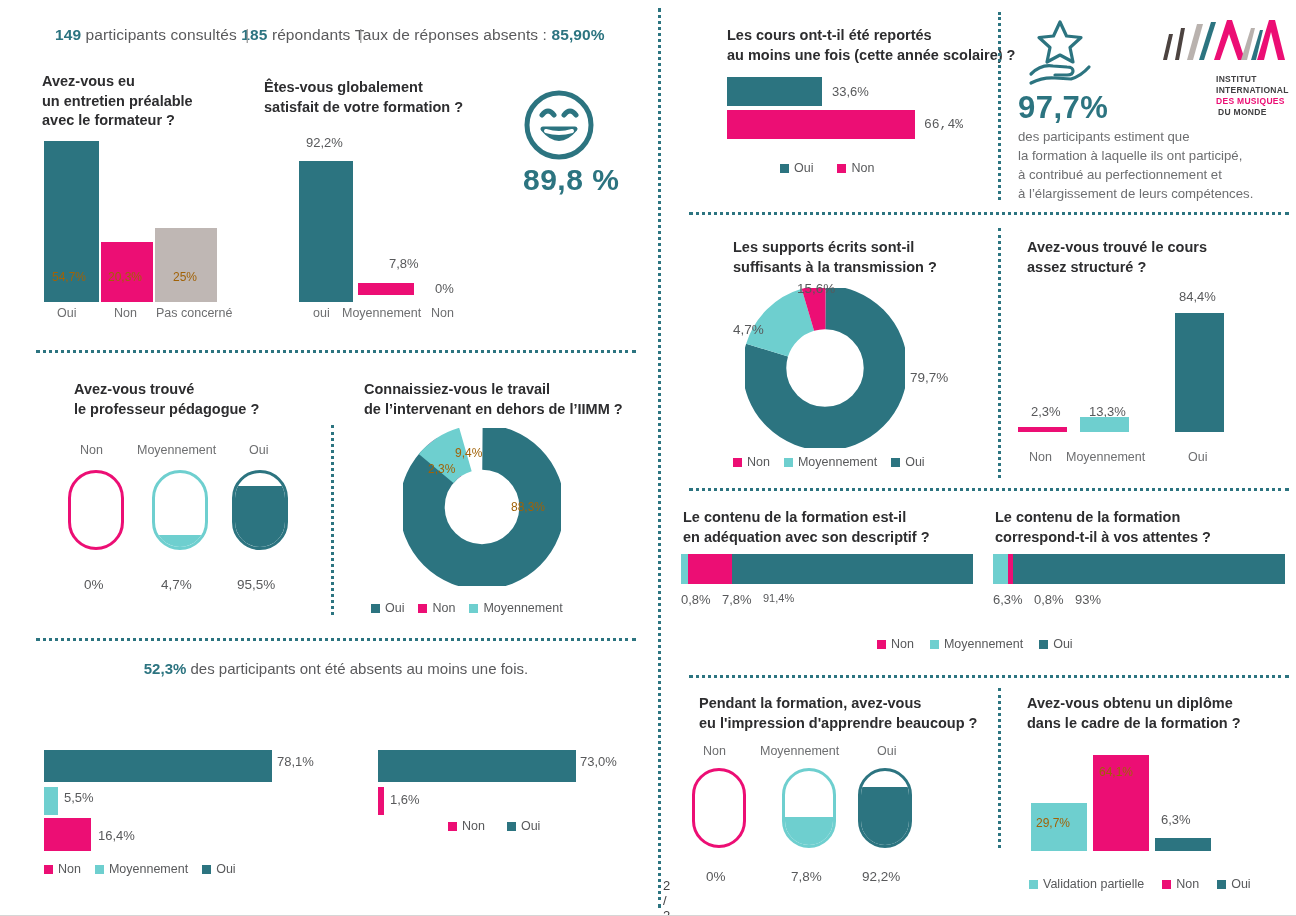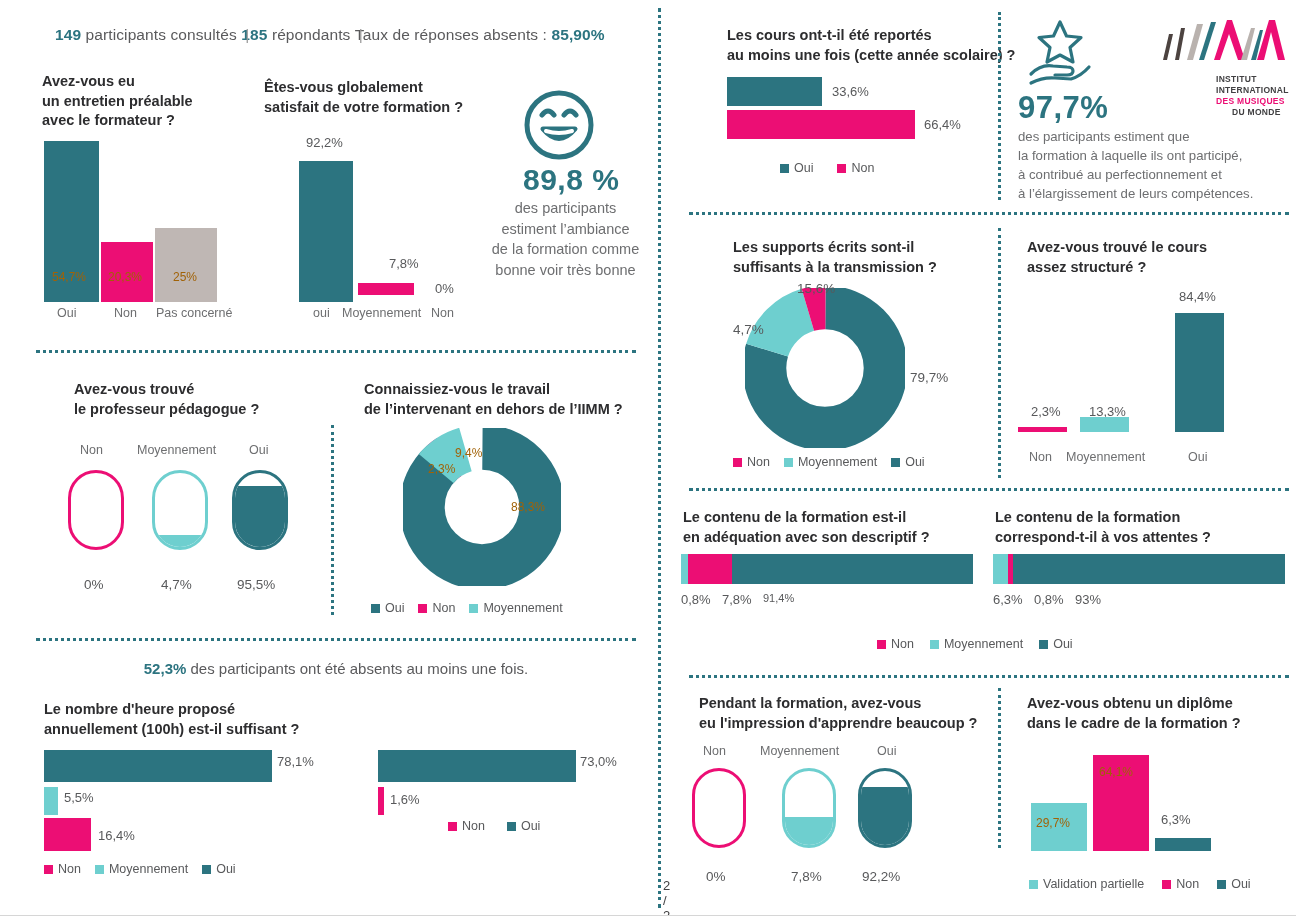--- a/index.html
+++ b/index.html
@@ -137,24 +137,20 @@
     <div class="logo" style="left:520px;top:88px;">
       <svg width="78" height="74" viewBox="0 0 78 74">
         <circle cx="39" cy="37" r="32" fill="none" stroke="#2c7480" stroke-width="5"></circle>
         <path d="M22 27 q6 -8 12 0" fill="none" stroke="#2c7480" stroke-width="5" stroke-linecap="round"></path>
         <path d="M44 27 q6 -8 12 0" fill="none" stroke="#2c7480" stroke-width="5" stroke-linecap="round"></path>
         <path d="M23 41 q16 19 32 0 z" fill="#2c7480" stroke="#2c7480" stroke-width="5" stroke-linejoin="round"></path>
         <path d="M26 43 q13 4 26 0" fill="none" stroke="#ffffff" stroke-width="4" stroke-linecap="round"></path>
       </svg>
     </div>
     <div class="big-pct" style="left:523px;top:163px;">89,8 %</div>
-    <div class="stat-text" style="left:478px;top:198px;width:175px;text-align:center;">des participants
-estiment l’ambiance
-de la formation comme
-bonne voir très bonne</div>
 
     <div class="hsep" style="left:36px;top:350px;width:600px;"></div>
 
     <div class="q-title" style="left:74px;top:380px;width:250px;">Avez-vous trouvé
 le professeur pédagogue ?</div>
 
     <div class="axis-lbl" style="left:80px;top:443px;">Non</div>
     <div class="axis-lbl" style="left:137px;top:443px;">Moyennement</div>
     <div class="axis-lbl" style="left:249px;top:443px;">Oui</div>
 
@@ -204,22 +200,20 @@
       </span>
     </div>
 
     <div class="hsep" style="left:36px;top:638px;width:600px;"></div>
 
     <div style="position:absolute;left:36px;top:660px;width:600px;text-align:center;font-size:15px;color:#5a5a5c;">
       <b class="c-teal">52,3%</b>
       <span>des participants ont été absents au moins une fois.</span>
     </div>
 
-    <div class="q-title" style="left:44px;top:700px;width:290px;">Le nombre d'heure proposé
-annuellement (100h) est-il suffisant ?</div>
 
     <div class="bar" style="left:44px;top:750px;width:228px;height:32px;background:#2c7480;"></div>
     <div class="lbl" style="left:277px;top:754px;">78,1%</div>
 
     <div class="bar" style="left:44px;top:787px;width:14px;height:28px;background:#6ecfcf;"></div>
     <div class="lbl" style="left:64px;top:790px;">5,5%</div>
 
     <div class="bar" style="left:44px;top:818px;width:47px;height:33px;background:#ec0e74;"></div>
     <div class="lbl" style="left:98px;top:828px;">16,4%</div>
 
@@ -261,21 +255,21 @@
 
   <div class="col-right">
 
     <div class="q-title" style="left:72px;top:26px;width:290px;">Les cours ont-t-il été reportés
 au moins une fois (cette année scolaire) ?</div>
 
     <div class="bar" style="left:72px;top:77px;width:95px;height:29px;background:#2c7480;"></div>
     <div class="lbl" style="left:177px;top:84px;">33,6%</div>
 
     <div class="bar" style="left:72px;top:110px;width:188px;height:29px;background:#ec0e74;"></div>
-    <div class="lbl" style="left:269px;top:117px;">66,4%</div>
+    <div class="lbl" style="left:269px;top:117px;font-family:Liberation Mono, monospace;">66,4%</div>
 
     <div class="legend" style="left:125px;top:161px;gap:24px;">
       <span class="item">
         <i class="sw" style="background:#2c7480;"></i>
         <span>Oui</span>
       </span>
       <span class="item">
         <i class="sw" style="background:#ec0e74;"></i>
         <span>Non</span>
       </span>
@@ -311,21 +305,21 @@
         <polygon points="82,42 92,10 96,10 88,42" fill="#b9b2ae"></polygon>
 
         <polygon points="92,42 101,12 104,12 97,42" fill="#2c7480"></polygon>
 
         <polygon points="98,42 110,2 116,2 126,42 119,42 112,14 105,42" fill="#ec0e74"></polygon>
       </svg>
     </div>
     <div class="logo-text c-dark" style="left:561px;top:74px;">INSTITUT</div>
     <div class="logo-text c-dark" style="left:561px;top:85px;">INTERNATIONAL</div>
     <div class="logo-text c-pink" style="left:561px;top:96px;">DES MUSIQUES</div>
-    <div class="logo-text c-dark" style="left:577px;top:107px;">DU MONDE</div>
+    <div class="logo-text c-dark" style="left:563px;top:107px;">DU MONDE</div>
 
     <div class="hsep" style="left:34px;top:212px;width:600px;"></div>
 
     <div class="q-title" style="left:78px;top:238px;width:240px;">Les supports écrits sont-il
 suffisants à la transmission ?</div>
 
     <div class="donut" style="left:90px;top:288px;">
       <svg width="160" height="160" viewBox="0 0 42 42">
         <circle cx="21" cy="21" r="15.915" fill="transparent" stroke="#2c7480" stroke-width="11.5" stroke-dasharray="79.7 20.3" stroke-dashoffset="25"></circle>
         <circle cx="21" cy="21" r="15.915" fill="transparent" stroke="#6ecfcf" stroke-width="11.5" stroke-dasharray="15.6 84.4" stroke-dashoffset="-54.7"></circle>

